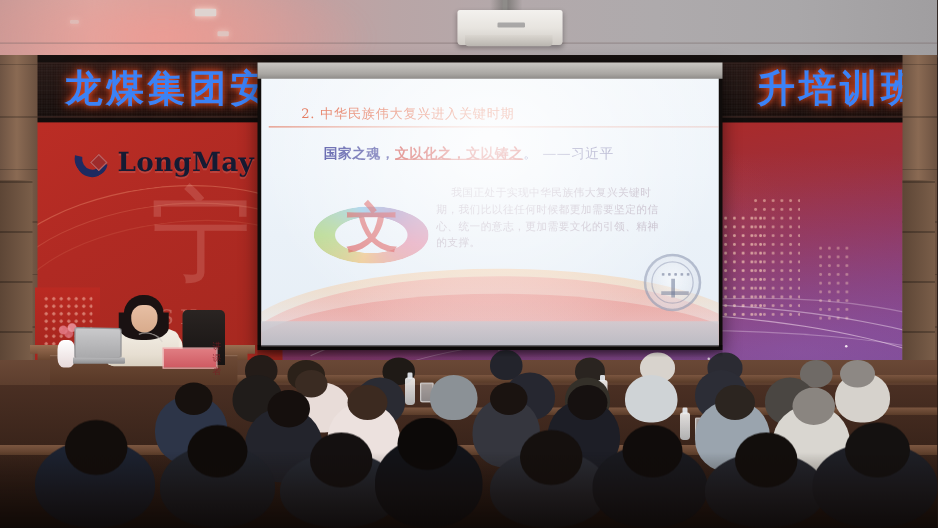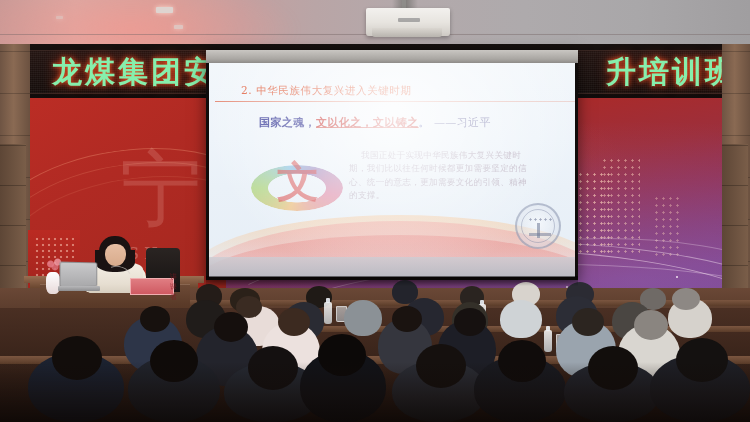--- a/index.html
+++ b/index.html
@@ -74,21 +74,21 @@
     background:
       repeating-linear-gradient(0deg, rgba(255,255,255,.035) 0 1px, rgba(0,0,0,0) 1px 2px),
       repeating-linear-gradient(90deg, rgba(255,255,255,.025) 0 1px, rgba(0,0,0,0) 1px 2px),
       linear-gradient(180deg, #231411, #140c0a);
     border: 1px solid rgba(60,40,36,.9);
   }
   .led-text {
     position:absolute; top: 50px; height: 44px; line-height: 44px;
     font-family: "DejaVu Serif", "Liberation Serif", serif;
     font-weight: 700; font-size: 30px; letter-spacing: 3px;
-    color: #86efac;
+    color: #3b82f6;
     text-shadow: 0 0 5px rgba(255,90,40,.95), 0 0 13px rgba(255,60,20,.65);
     white-space: nowrap;
     text-align: center;
   }
   .led-text.left  { left: 52px; }
   .led-text.right { right: 12px; }
 
   
   .backdrop {
     position: absolute; left: 26px; top: 98px; width: 700px; height: 200px;
@@ -474,20 +474,27 @@
 
       <div class="sparkle" style="left:470px;bottom:52px"></div>
       <div class="sparkle" style="left:650px;bottom:46px"></div>
     </div>
 
     <div class="left-red">
       <div class="swirl"></div>
       <div class="swirl b"></div>
       <div class="swirl c"></div>
 
+      <div class="logo-wrap">
+        <div class="logo-mark">
+          <div class="arc"></div>
+            <div class="dia"></div>
+        </div>
+        <div class="logo-text">LongMay</div>
+      </div>
 
       <div class="ghost-char">宁</div>
       <div class="ghost-sub">SH</div>
     </div>
   </div>
 
   <div class="wood l">
     <div class="wood-strip"></div>
   </div>
   <div class="wood r">

